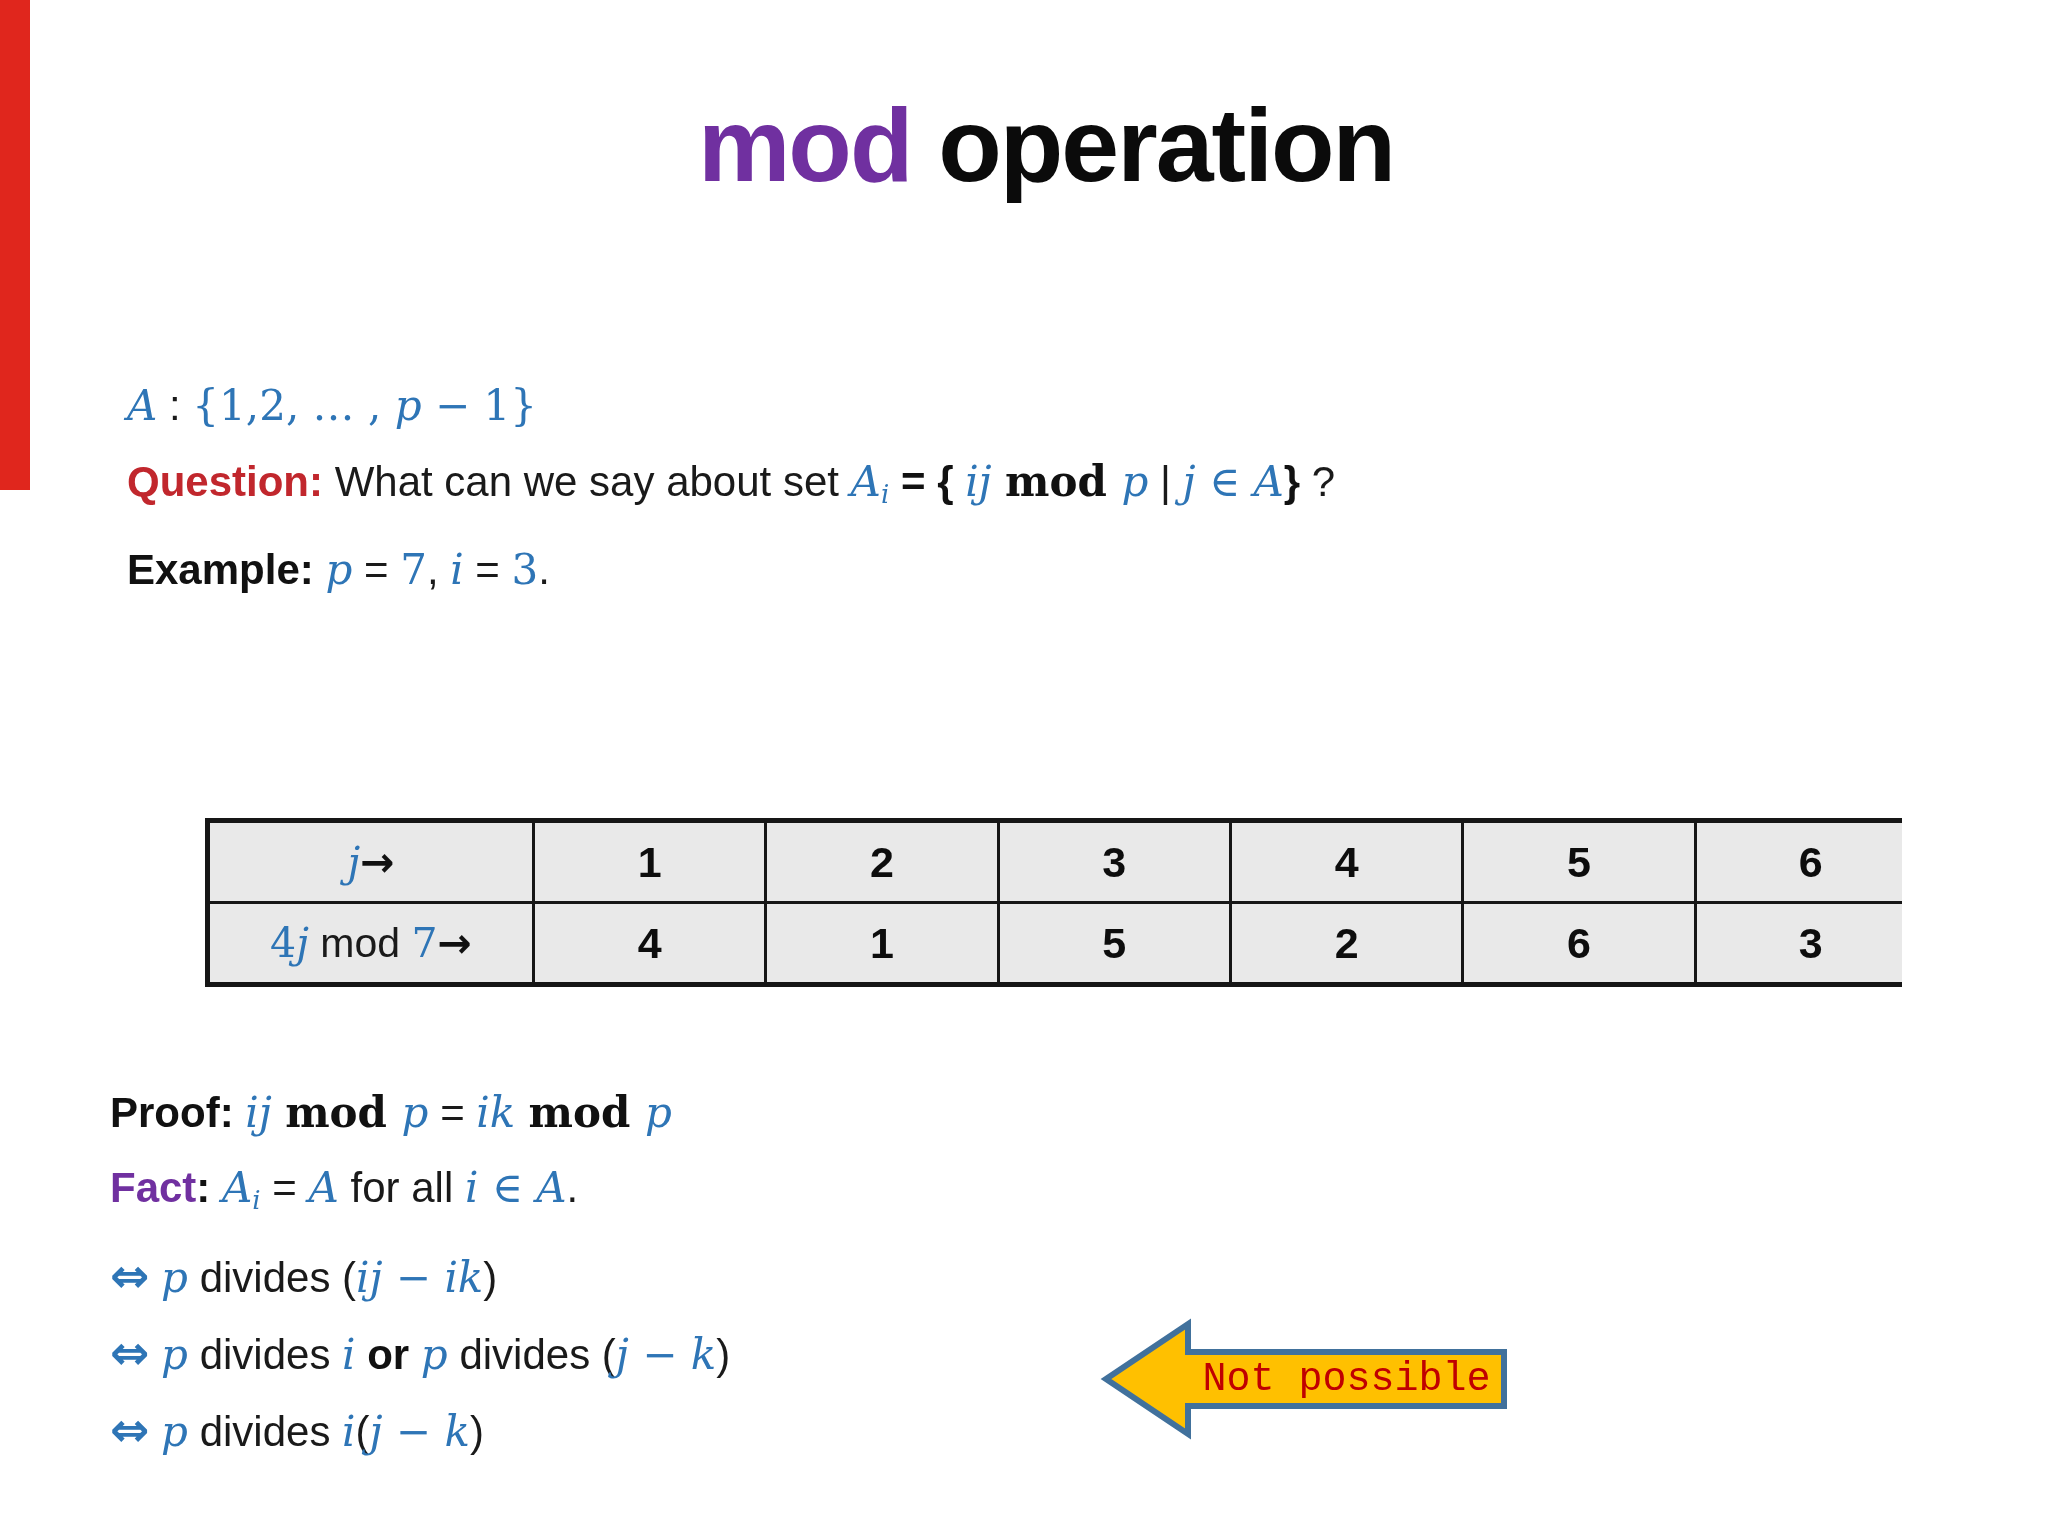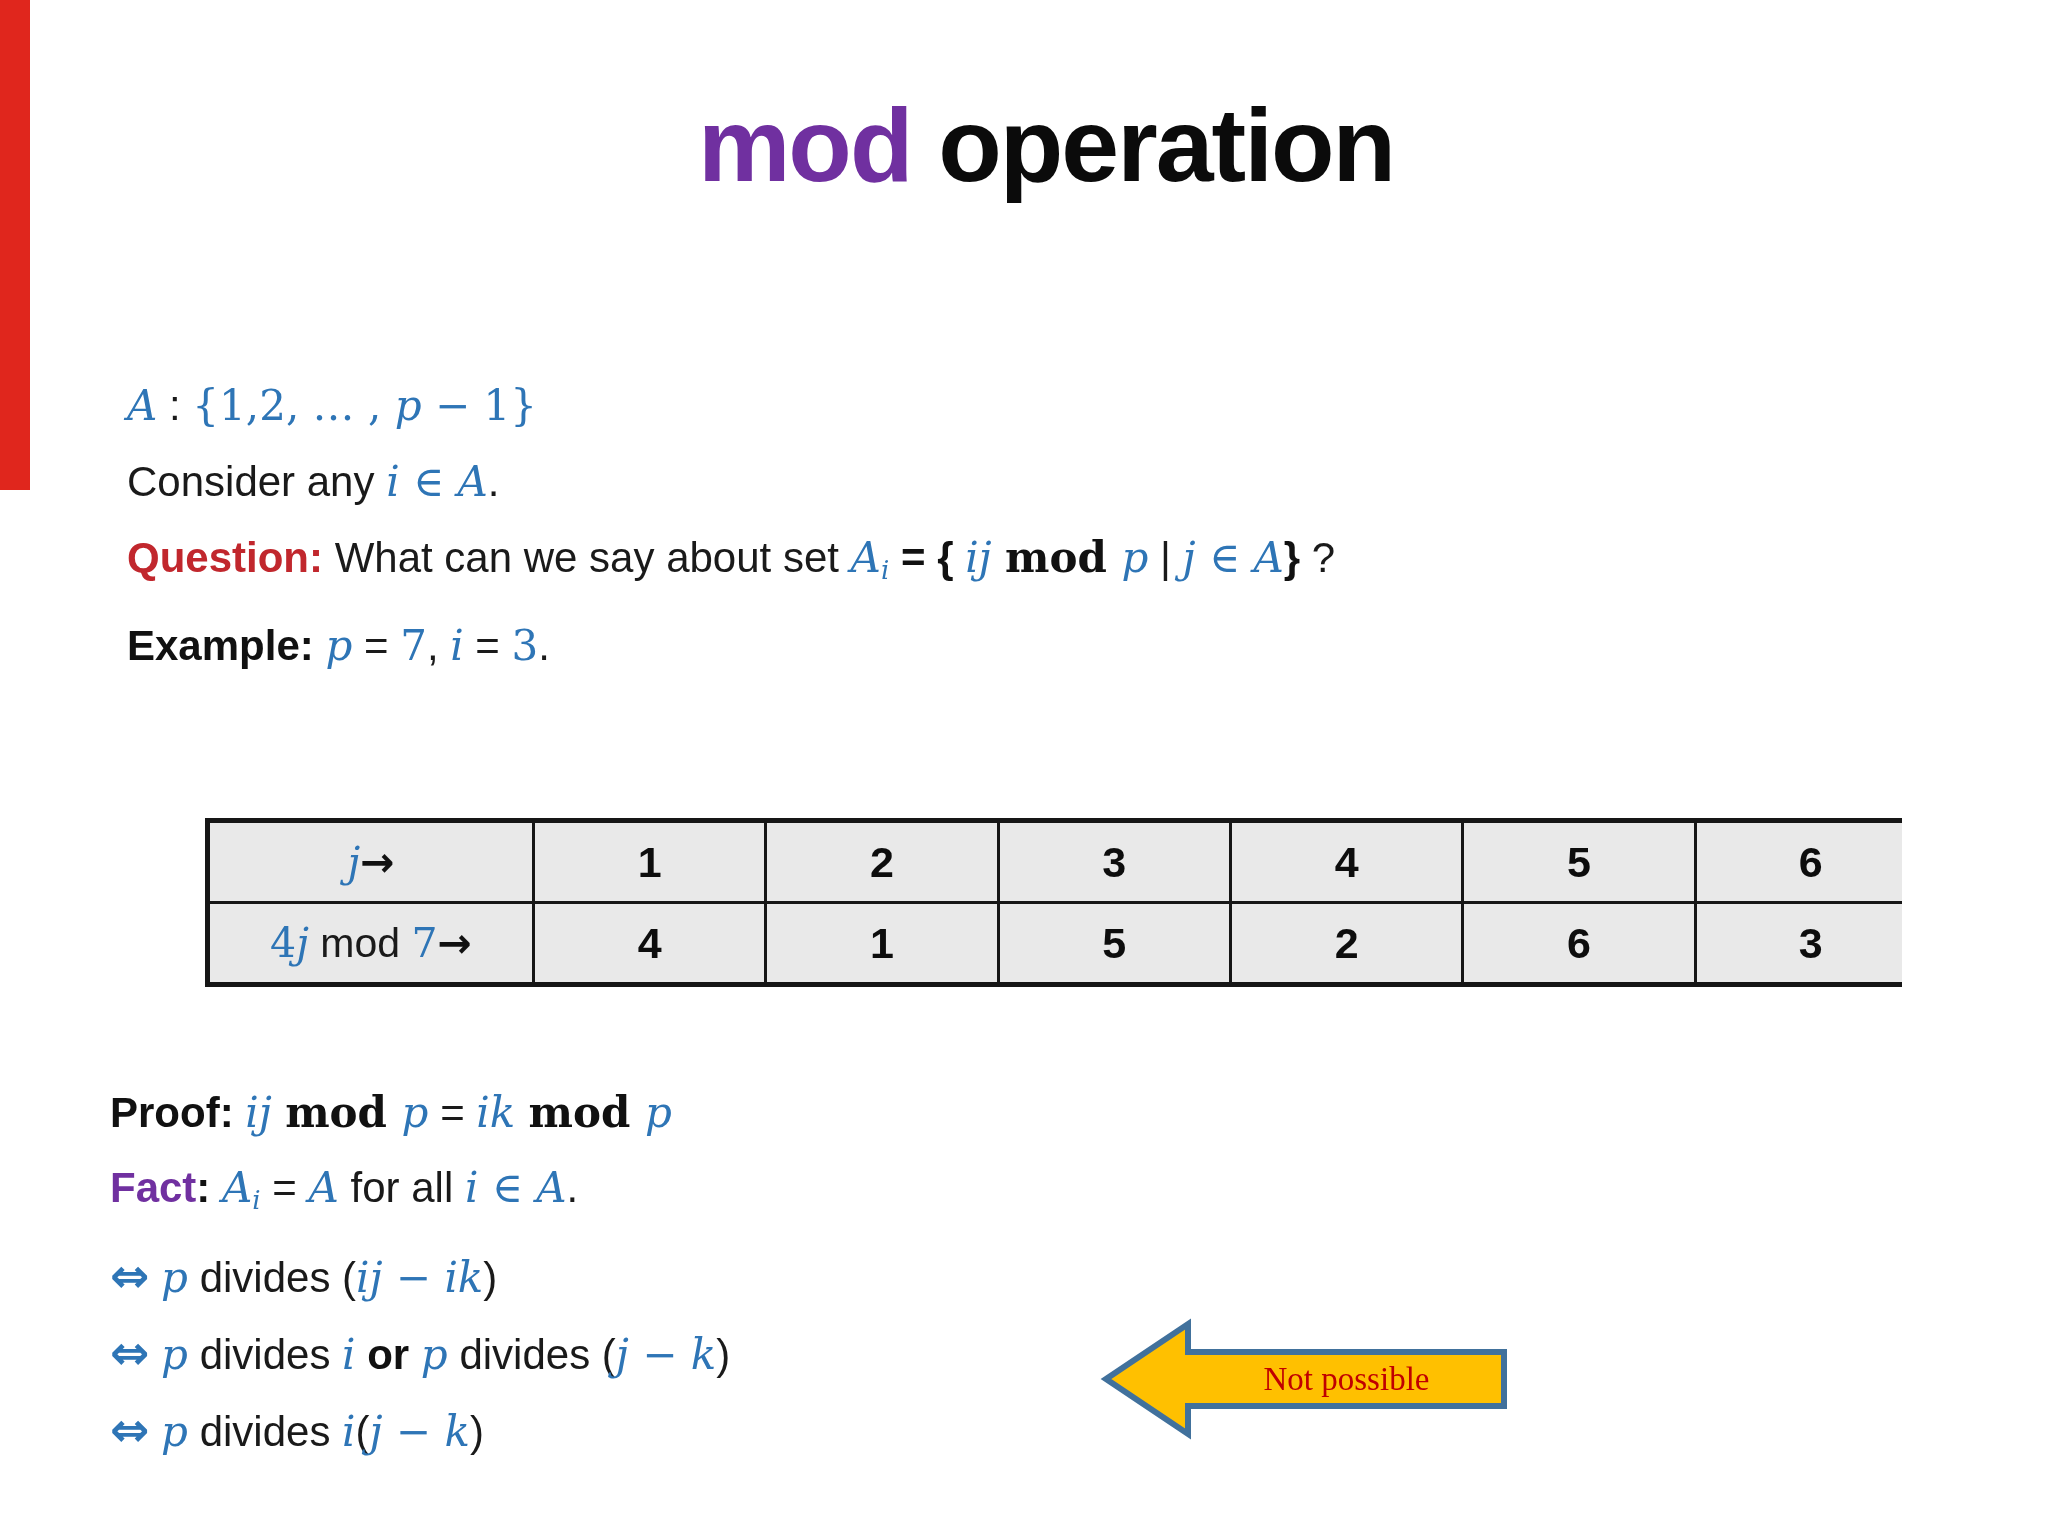--- a/index.html
+++ b/index.html
@@ -75,38 +75,37 @@
   tr.shade-dark  th, tr.shade-dark  td{background:var(--table_dark);}
 
   
   .callout{
     position:absolute;left:1100px;top:1318px;width:410px;height:122px;
   }
   .callout svg{position:absolute;left:0;top:0;}
   .callout .label{
     position:absolute;left:88px;top:34px;width:317px;height:54px;
     display:flex;align-items:center;justify-content:center;
-    font-size:33px;color:var(--arrow_text);
-    font-family:Liberation Serif, serif;
+    font-size:40px;color:var(--arrow_text);
+    font-family:Liberation Mono, monospace;
   }
 </style>
 </head>
 <body>
 
 <div class="canvas">
 
   <div class="red-strip"></div>
 
   <div class="title">
     <span class="accent">mod</span><span> operation</span>
   </div>
 
   <div class="lines-top">
     <div><span class="r-m">A</span><span class="r-k"> : </span><span class="r-mn">{1,2, … , </span><span class="r-m">p</span><span class="r-mn"> − 1}</span></div>
-    <div><span class="r-k">Consider any </span><span class="r-m">i</span><span class="r-mn"> ∈ </span><span class="r-m">A</span><span class="r-k">.</span></div>
     <div><span class="r-rb">Question:</span><span class="r-k"> What can we say about set </span><span class="r-m">A</span><span class="r-ms">i</span><span class="r-b"> = </span><span class="r-b">{ </span><span class="r-m">ij </span><span class="r-mb">mod </span><span class="r-m">p</span><span class="r-k"> | </span><span class="r-m">j</span><span class="r-mn"> ∈ </span><span class="r-m">A</span><span class="r-b">}</span><span class="r-k"> ?</span></div>
     <div><span class="r-b">Example</span><span class="r-b">: </span><span class="r-m">p</span><span class="r-k"> = </span><span class="r-mn">7</span><span class="r-k">, </span><span class="r-m">i</span><span class="r-k"> = </span><span class="r-mn">3</span><span class="r-k">.</span></div>
   </div>
 
   <table class="mod-table">
     <colgroup>
       <col class="hdr">
         <col>
         <col>
         <col>

